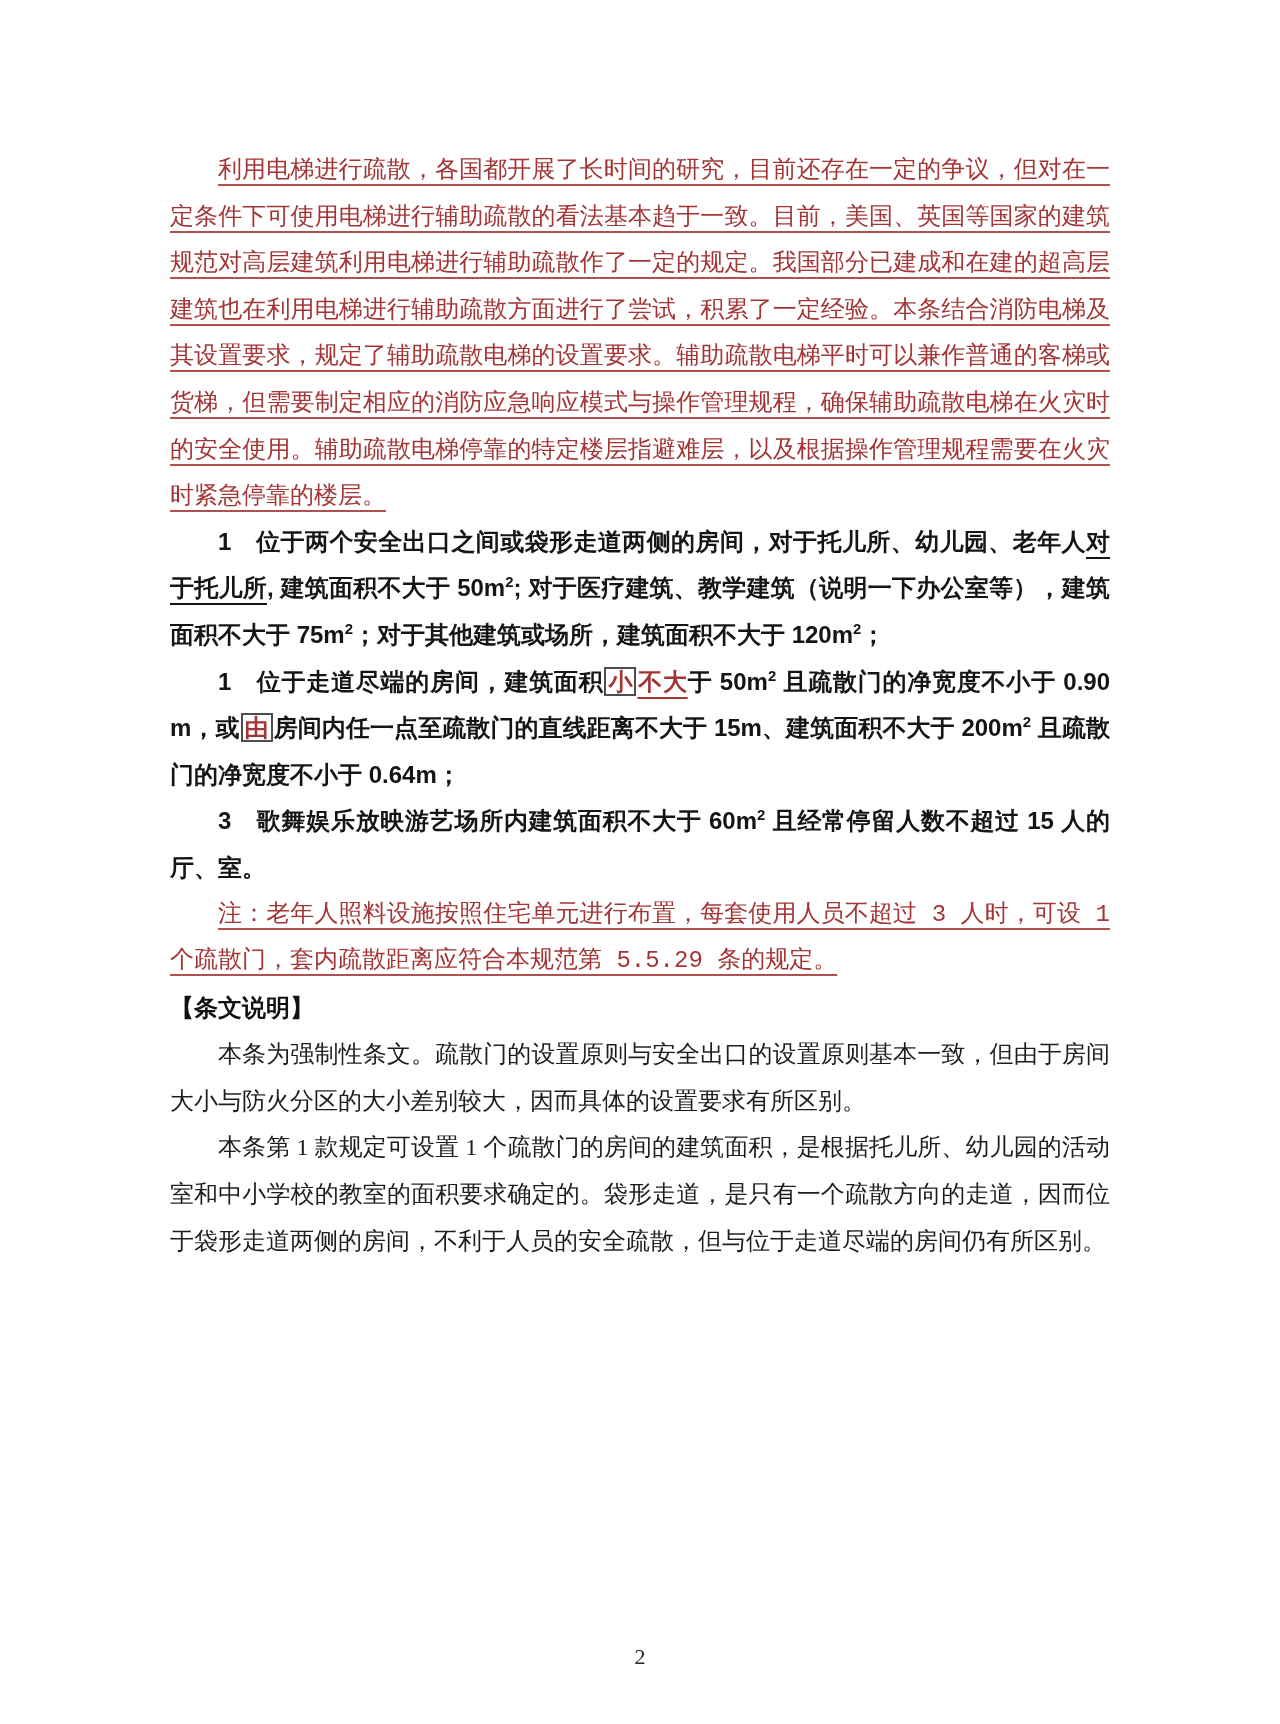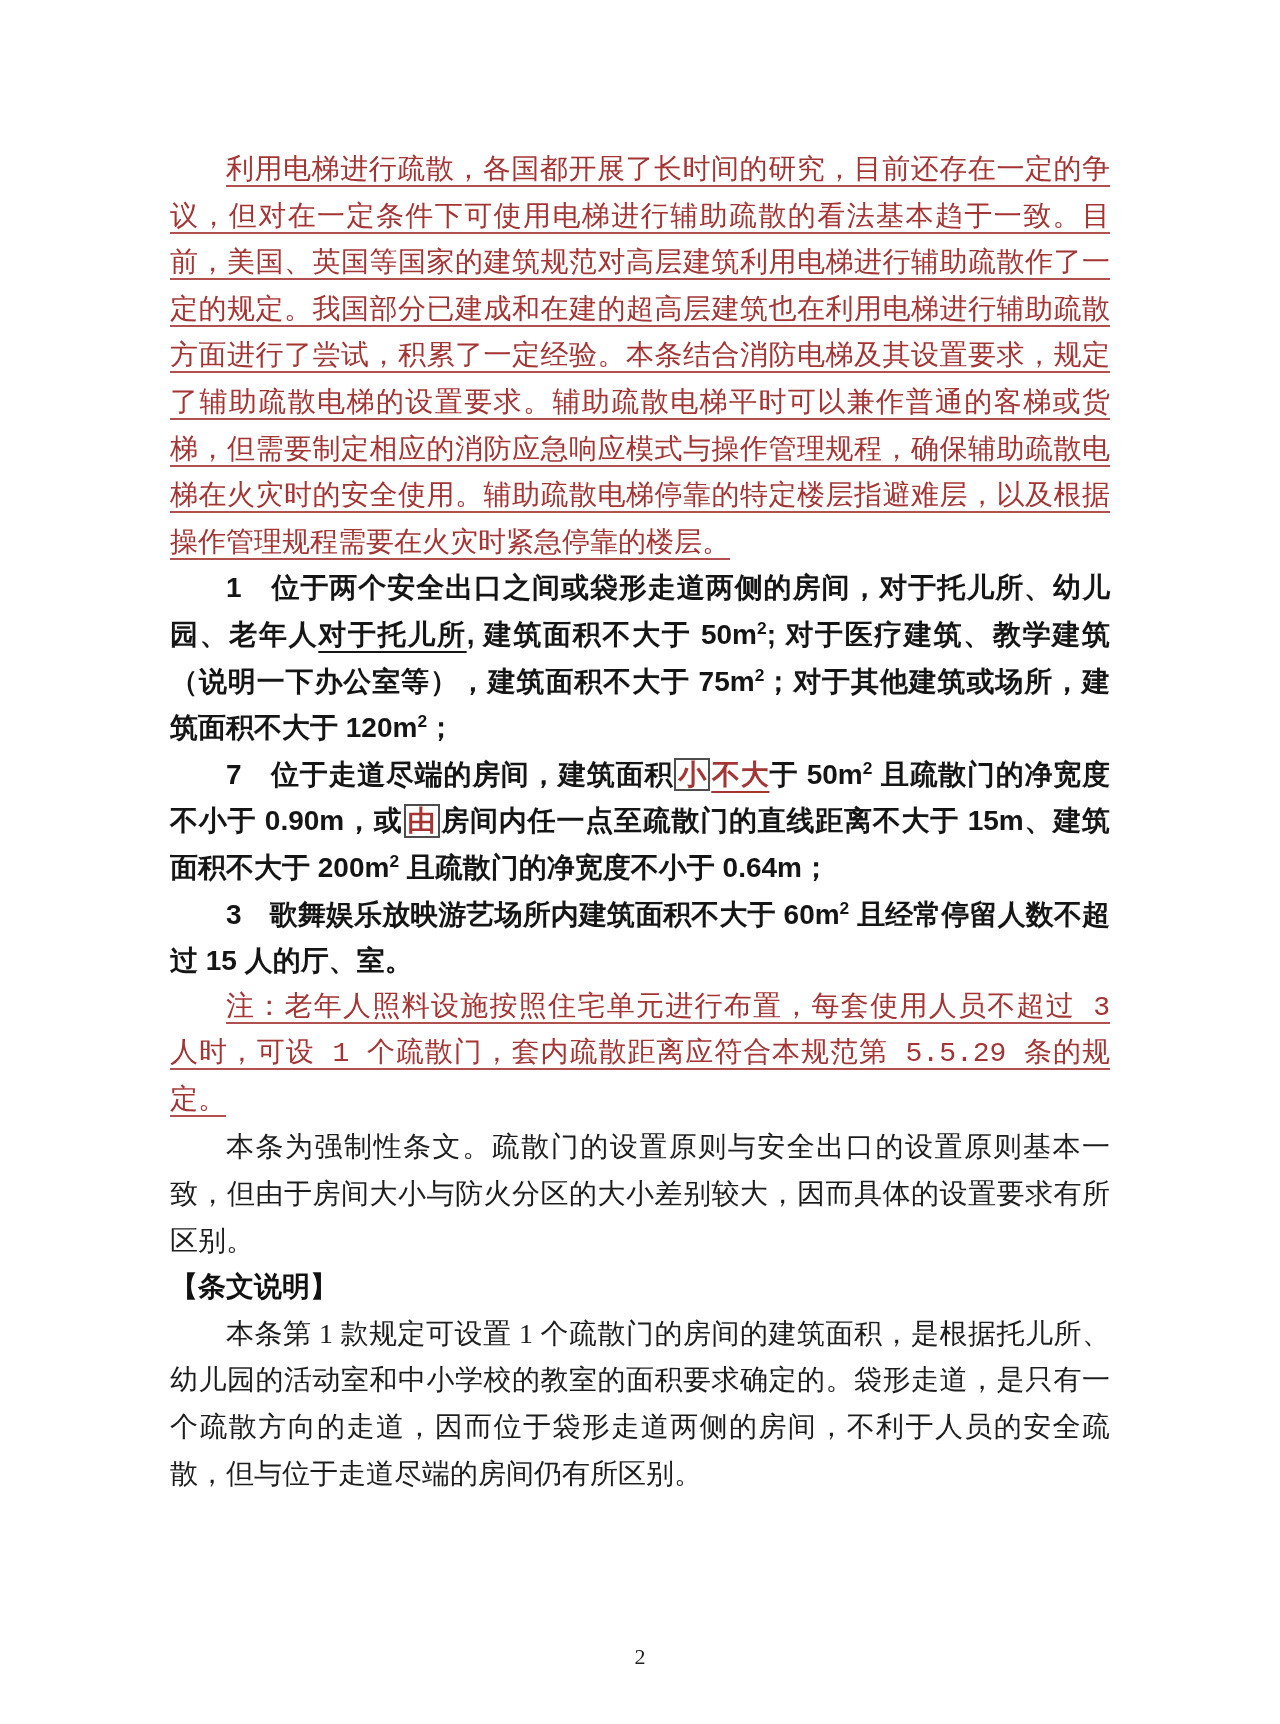--- a/index.html
+++ b/index.html
@@ -17,21 +17,21 @@
   }
   .doc {
     position: absolute;
     left: 170px;
     top: 146px;
     width: 940px;
   }
   p.block {
     margin: 0;
     padding: 0;
-    font-size: 28px;
+    font-size: 24px;
     line-height: 46.6px;
     text-align: justify;
     word-break: break-all;
   }
   p.indent { text-indent: 2em; }
 
   
   .style-red-insert {
     margin-left: -25px;
     margin-right: -4px;
@@ -90,21 +90,21 @@
     font-size: 22px;
     color: #222222;
   }
 </style>
 </head>
 <body>
 
 <div class="doc" id="doc">
     <p class="block style-red-insert indent"><span class="seg-red seg-u">利用电梯进行疏散，各国都开展了长时间的研究，目前还存在一定的争议，但对在一定条件下可使用电梯进行辅助疏散的看法基本趋于一致。目前，美国、英国等国家的建筑规范对高层建筑利用电梯进行辅助疏散作了一定的规定。我国部分已建成和在建的超高层建筑也在利用电梯进行辅助疏散方面进行了尝试，积累了一定经验。本条结合消防电梯及其设置要求，规定了辅助疏散电梯的设置要求。辅助疏散电梯平时可以兼作普通的客梯或货梯，但需要制定相应的消防应急响应模式与操作管理规程，确保辅助疏散电梯在火灾时的安全使用。辅助疏散电梯停靠的特定楼层指避难层，以及根据操作管理规程需要在火灾时紧急停靠的楼层。</span></p>
     <p class="block style-clause indent"><span>1　位于两个安全出口之间或袋形走道两侧的房间，对于托儿所、幼儿园、老年人</span><span class="seg-u">对于托儿所</span><span>, 建筑面积不大于 50m</span><span class="seg-sup">2</span><span>; 对于医疗建筑、教学建筑（说明一下办公室等），建筑面积不大于 75m</span><span class="seg-sup">2</span><span>；对于其他建筑或场所，建筑面积不大于 120m</span><span class="seg-sup">2</span><span>；</span></p>
-    <p class="block style-clause indent"><span>7　位于走道尽端的房间，建筑面积</span><span class="seg-red seg-box">小</span><span class="seg-red seg-u">不大</span><span>于 50m</span><span class="seg-sup">2</span><span> 且疏散门的净宽度不小于 0.90m，或</span><span class="seg-red seg-box">由</span><span>房间内任一点至疏散门的直线距离不大于 15m、建筑面积不大于 200m</span><span class="seg-sup">2</span><span> 且疏散门的净宽度不小于 0.64m；</span></p>
+    <p class="block style-clause indent"><span>1　位于走道尽端的房间，建筑面积</span><span class="seg-red seg-box">小</span><span class="seg-red seg-u">不大</span><span>于 50m</span><span class="seg-sup">2</span><span> 且疏散门的净宽度不小于 0.90m，或</span><span class="seg-red seg-box">由</span><span>房间内任一点至疏散门的直线距离不大于 15m、建筑面积不大于 200m</span><span class="seg-sup">2</span><span> 且疏散门的净宽度不小于 0.64m；</span></p>
     <p class="block style-clause indent"><span>3　歌舞娱乐放映游艺场所内建筑面积不大于 60m</span><span class="seg-sup">2</span><span> 且经常停留人数不超过 15 人的厅、室。</span></p>
     <p class="block style-note indent"><span class="seg-red seg-u">注：老年人照料设施按照住宅单元进行布置，每套使用人员不超过 3 人时，可设 1 个疏散门，套内疏散距离应符合本规范第 5.5.29 条的规定。</span></p>
+    <p class="block style-heading"><span>【条文说明】</span></p>
     <p class="block style-body indent"><span>本条为强制性条文。疏散门的设置原则与安全出口的设置原则基本一致，但由于房间大小与防火分区的大小差别较大，因而具体的设置要求有所区别。</span></p>
-    <p class="block style-heading"><span>【条文说明】</span></p>
     <p class="block style-body indent"><span>本条第 1 款规定可设置 1 个疏散门的房间的建筑面积，是根据托儿所、幼儿园的活动室和中小学校的教室的面积要求确定的。袋形走道，是只有一个疏散方向的走道，因而位于袋形走道两侧的房间，不利于人员的安全疏散，但与位于走道尽端的房间仍有所区别。</span></p>
   </div>
 
 <div class="page-number">2</div>
 
 </body></html>

